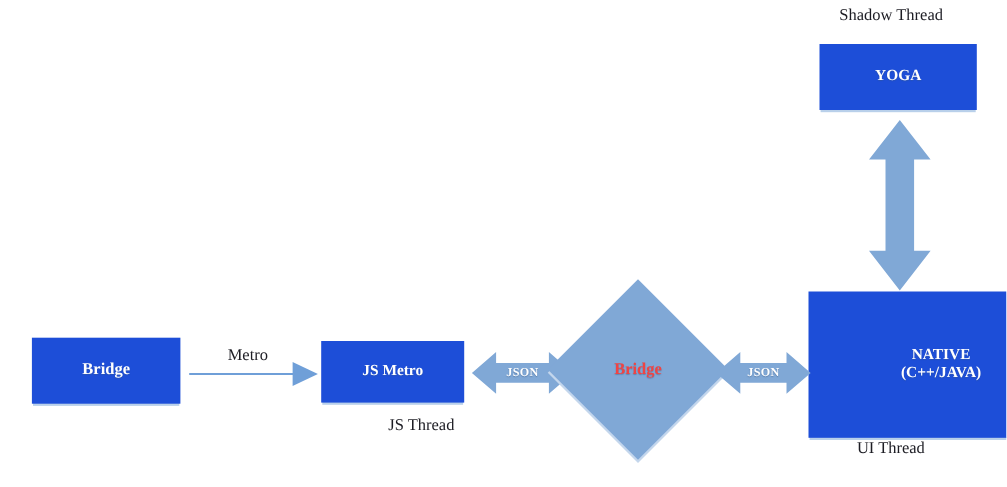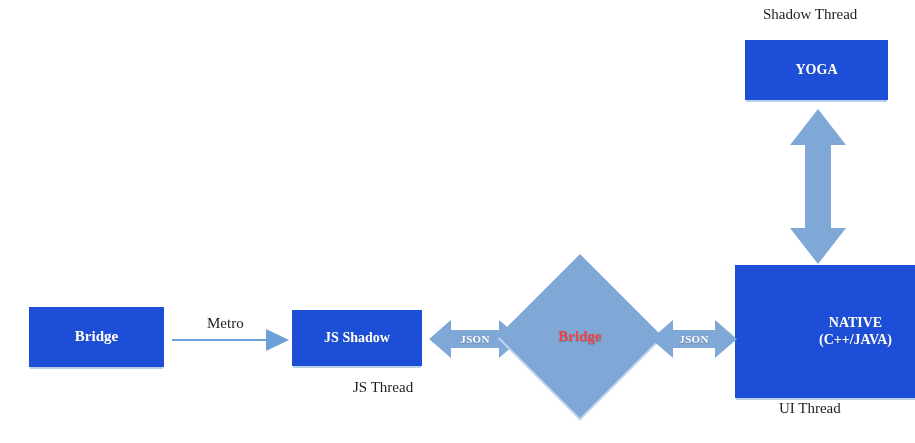--- a/index.html
+++ b/index.html
@@ -163,21 +163,21 @@
 
   <div class="caption" id="metro-label">Metro</div>
   <div id="metro-arrow">
     <svg width="118" height="28" viewBox="0 0 118 28" xmlns="http://www.w3.org/2000/svg">
       <line x1="0" y1="14" x2="96" y2="14" stroke="#6F9FD8" stroke-width="2"></line>
       <polygon points="94,3 117,14 94,25" fill="#6F9FD8"></polygon>
     </svg>
   </div>
 
   <div class="box" id="jsbundle-box">
-    <span>JS Shadow</span>
+    <span>JS Metro</span>
   </div>
 
   <div class="caption" id="js-thread-label">JS Thread</div>
 
   <div class="json-arrow" id="json-arrow-left">
     <svg width="92" height="38" viewBox="0 0 92 38" xmlns="http://www.w3.org/2000/svg">
       <polygon points="0,19 22,0 22,10 70,10 70,0 92,19 70,38 70,28 22,28 22,38" fill="#80A8D6"></polygon>
     </svg>
     <span class="json-text">JSON</span>
   </div>

